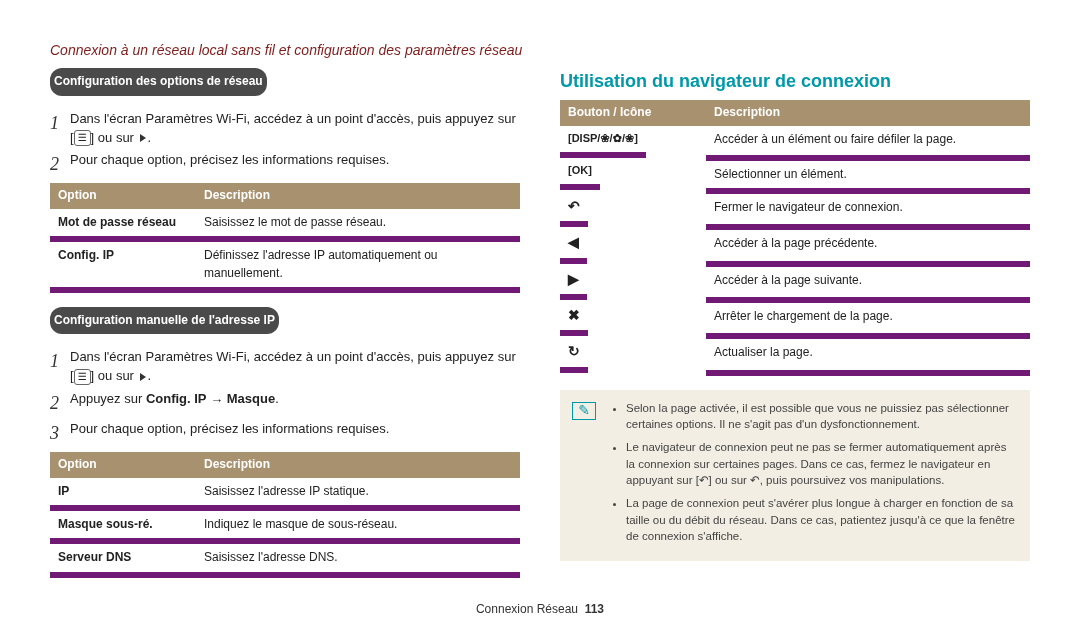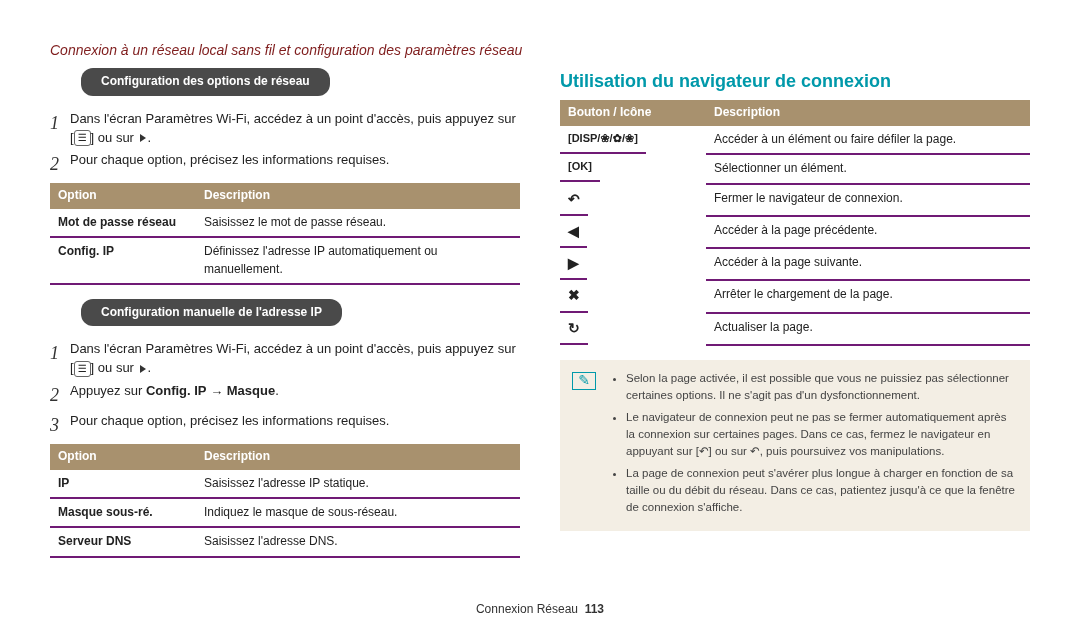--- a/index.html
+++ b/index.html
@@ -29,25 +29,24 @@
   }
   .col {
     flex: 1;
     min-width: 0;
   }
   .section-badge {
     display: inline-block;
     background: #4a4a4a;
     color: #fff;
     font-weight: bold;
-    padding: 5px 20px;
+    padding: 5px 4px;
     border-radius: 12px;
     font-size: 12px;
     margin-bottom: 10px;
-    margin-left: 31px;
   }
   .num-step {
     display: flex;
     align-items: flex-start;
     margin: 4px 0;
   }
   .step-num {
     font-style: italic;
     font-size: 18px;
     color: #333;
@@ -85,21 +84,21 @@
   }
   table.opt th {
     background: #a8916e;
     color: #fff;
     text-align: left;
     padding: 4px 8px;
     font-weight: bold;
   }
   table.opt td {
     padding: 5px 8px;
-    border-bottom: 2px solid #701a75;
+    border-bottom: 6px solid #701a75;
     vertical-align: top;
   }
   table.opt td.k { font-weight: bold; }
   .col-icon { width: 130px; }
   .h2-teal {
     color: #0099aa;
     font-size: 18px;
     font-weight: bold;
     margin: 0 0 6px 0;
   }

